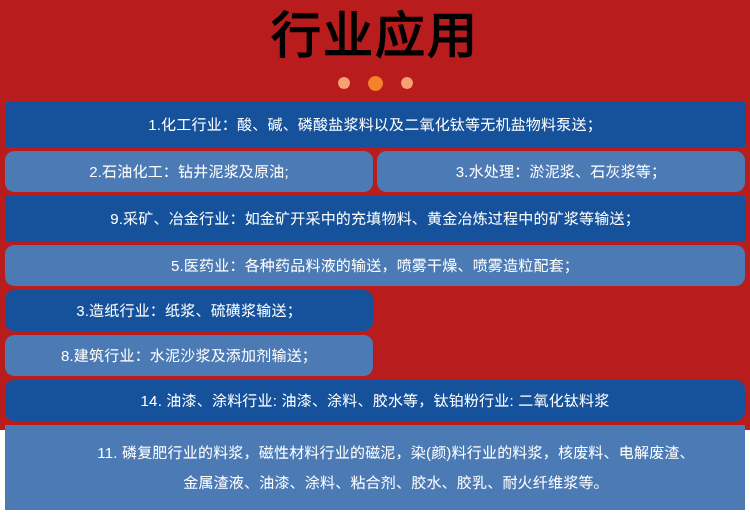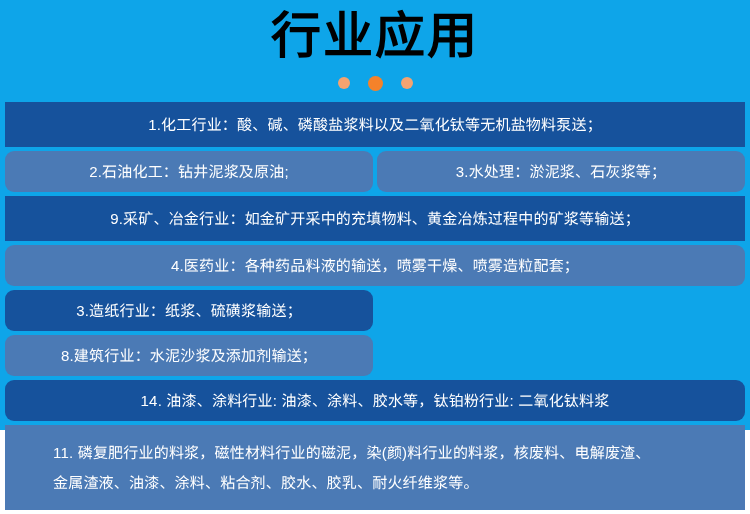--- a/index.html
+++ b/index.html
@@ -12,21 +12,21 @@
     height: 514px;
     background: #ffffff;
     font-family: "Liberation Sans", "DejaVu Sans", sans-serif;
     overflow: hidden;
   }
 
   .page {
     position: relative;
     width: 750px;
     height: 430px;
-    background: #0ea5e9;
+    background: #b91c1c;
     box-sizing: border-box;
   }
 
   
   .header {
     width: 100%;
     padding-top: 6px;
     text-align: center;
   }
 
@@ -77,20 +77,21 @@
     width: 100%;
     margin-bottom: 4px;
     box-sizing: border-box;
   }
   .row:last-child { margin-bottom: 0; }
 
   .cell {
     display: flex;
     align-items: center;
     justify-content: center;
+    text-align: center;
     color: #ffffff;
     font-size: 15px;
     line-height: 22px;
     font-weight: 400;
     letter-spacing: 0.2px;
     box-sizing: border-box;
     padding: 0 6px;
   }
 
   .cell.dark  { background: #16529C; }
@@ -138,21 +139,21 @@
     <div class="row split">
       <div class="cell light half h41">2.石油化工：钻井泥浆及原油;</div>
       <div class="cell light half h41">3.水处理：淤泥浆、石灰浆等；</div>
     </div>
 
     <div class="row">
       <div class="cell dark full h45">9.采矿、冶金行业：如金矿开采中的充填物料、黄金冶炼过程中的矿浆等输送；</div>
     </div>
 
     <div class="row">
-      <div class="cell light full h41">4.医药业：各种药品料液的输送，喷雾干燥、喷雾造粒配套；</div>
+      <div class="cell light full h41">5.医药业：各种药品料液的输送，喷雾干燥、喷雾造粒配套；</div>
     </div>
 
     <div class="row split">
       <div class="cell dark half h41">3.造纸行业：纸浆、硫磺浆输送；</div>
     </div>
 
     <div class="row split">
       <div class="cell light half h41">8.建筑行业：水泥沙浆及添加剂输送；</div>
     </div>
 

